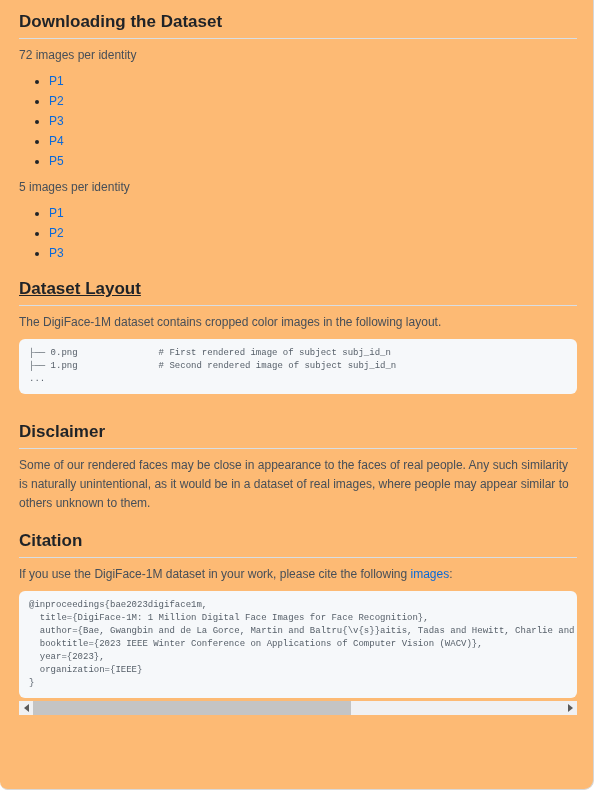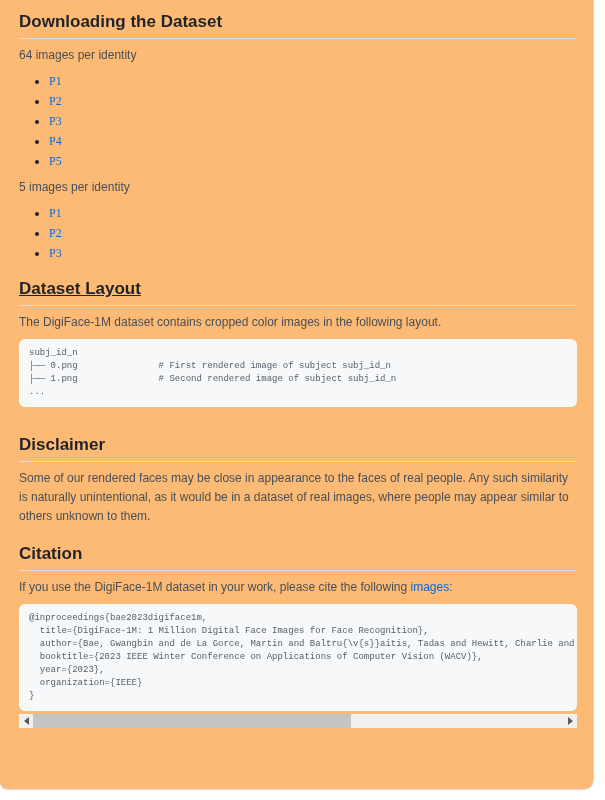--- a/index.html
+++ b/index.html
@@ -43,21 +43,20 @@
     color: #474f58;
   }
   p.para-wide {
     line-height: 19px;
   }
   ul.link-list {
     margin: 7px 0 0 0;
     padding-left: 30px;
     list-style: disc;
     color: #1f2328;
-    font-family: Liberation Serif, serif;
   }
   ul.link-list li {
     font-size: 12px;
     line-height: 20px;
   }
   a.link {
     color: #0969da;
     text-decoration: none;
     cursor: pointer;
   }
@@ -127,21 +126,21 @@
 </style>
 </head>
 <body>
 
 <div class="page-card">
   <div class="content">
 
     <h2 class="section-title">Downloading the Dataset</h2>
 
 
-    <p class="para">64 images per identity</p>
+    <p class="para">72 images per identity</p>
 
     <ul class="link-list">
       <li><a class="link" href="#">P1</a></li>
       <li><a class="link" href="#">P2</a></li>
       <li><a class="link" href="#">P3</a></li>
       <li><a class="link" href="#">P4</a></li>
       <li><a class="link" href="#">P5</a></li>
     </ul>
 
     <p class="para">5 images per identity</p>
@@ -149,21 +148,21 @@
     <ul class="link-list">
       <li><a class="link" href="#">P1</a></li>
       <li><a class="link" href="#">P2</a></li>
       <li><a class="link" href="#">P3</a></li>
     </ul>
 
     <h2 class="section-title mt">Dataset Layout</h2>
 
     <p class="para">The DigiFace-1M dataset contains cropped color images in the following layout.</p>
 
-    <pre class="code-block"><div class="code-line">subj_id_n</div><div class="code-line">├── 0.png               # First rendered image of subject subj_id_n</div><div class="code-line">├── 1.png               # Second rendered image of subject subj_id_n</div><div class="code-line">...</div></pre>
+    <pre class="code-block"><div class="code-line">├── 0.png               # First rendered image of subject subj_id_n</div><div class="code-line">├── 1.png               # Second rendered image of subject subj_id_n</div><div class="code-line">...</div></pre>
 
     <h2 class="section-title mt-lg">Disclaimer</h2>
 
     <p class="para para-wide">Some of our rendered faces may be close in appearance to the faces of real people. Any such similarity is naturally unintentional, as it would be in a dataset of real images, where people may appear similar to others unknown to them.</p>
 
     <h2 class="section-title mt-md">Citation</h2>
 
     <p class="para"><span>If you use the DigiFace-1M dataset in your work, please cite the following </span><a class="link" href="#">images</a><span>:</span></p>
 
     <pre class="code-block"><div class="code-line">@inproceedings{bae2023digiface1m,</div><div class="code-line">  title={DigiFace-1M: 1 Million Digital Face Images for Face Recognition},</div><div class="code-line">  author={Bae, Gwangbin and de La Gorce, Martin and Baltru{\v{s}}aitis, Tadas and Hewitt, Charlie and Chen, D</div><div class="code-line">  booktitle={2023 IEEE Winter Conference on Applications of Computer Vision (WACV)},</div><div class="code-line">  year={2023},</div><div class="code-line">  organization={IEEE}</div><div class="code-line">}</div></pre>

